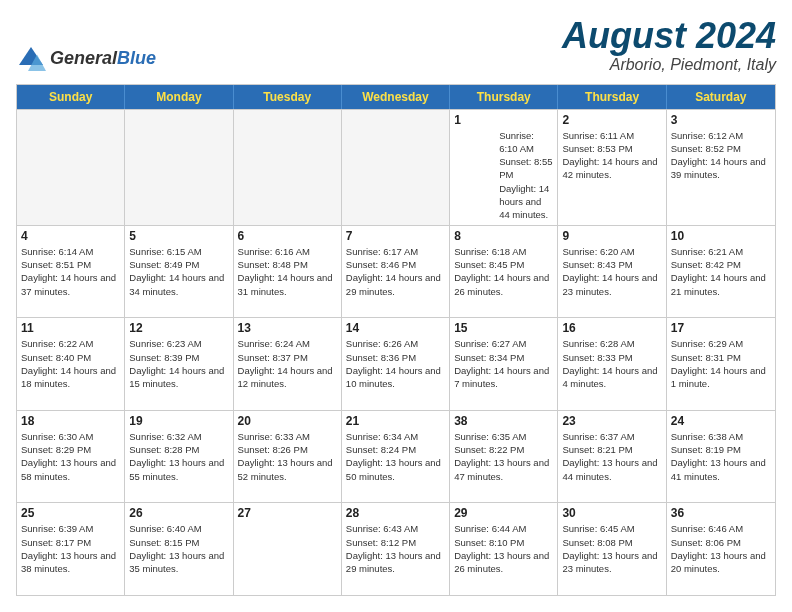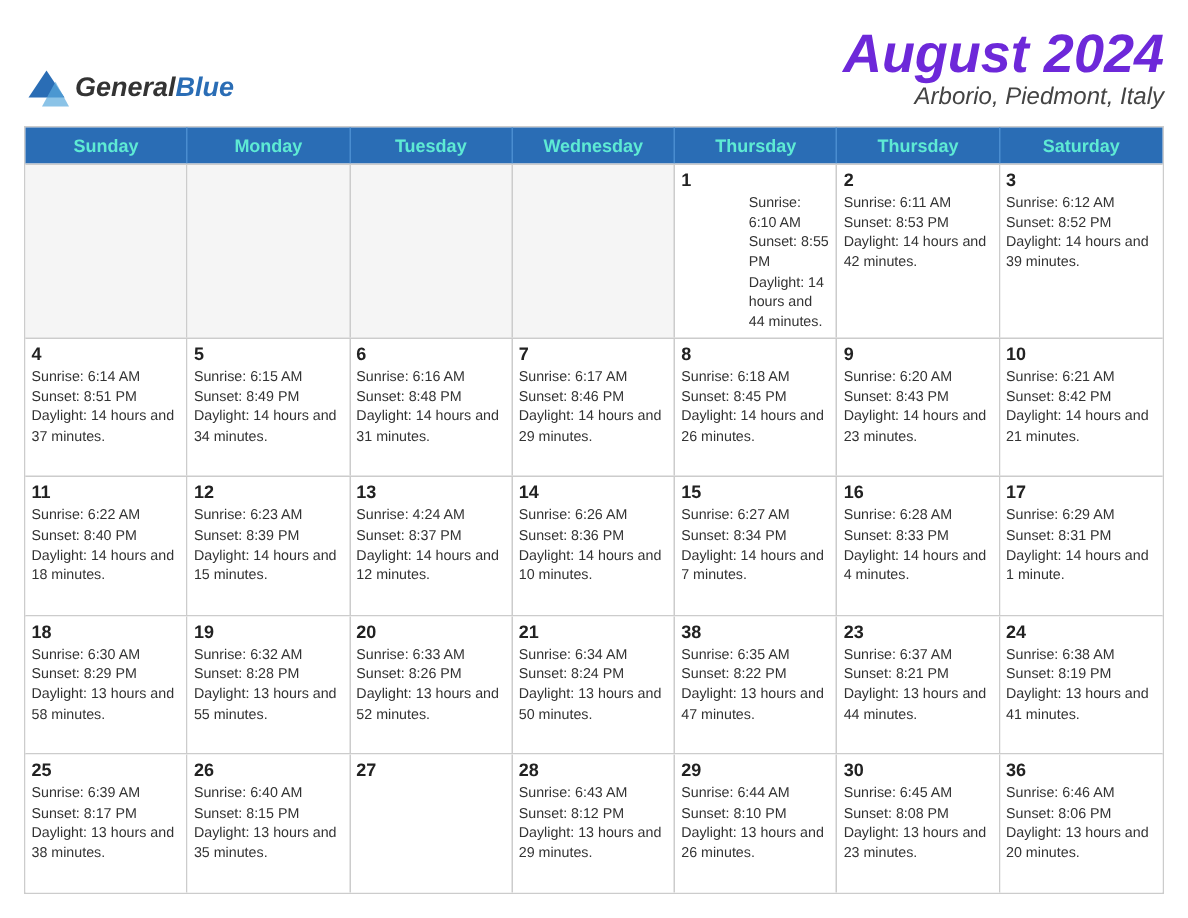--- a/index.html
+++ b/index.html
@@ -39,40 +39,40 @@
     .logo-icon {
       width: 30px;
       height: 30px;
     }
     .title-block {
       text-align: right;
     }
     .title-block .month-year {
       font-size: 36px;
       font-weight: bold;
-      color: #6d28d9;
+      color: #0c4a6e;
       line-height: 1.1;
     }
     .title-block .location {
       font-size: 16px;
       color: #444;
     }
     .calendar {
       flex: 1;
       display: flex;
       flex-direction: column;
       border: 1px solid #ccc;
     }
     .cal-header {
       display: grid;
       grid-template-columns: repeat(7, 1fr);
       background: #2a6db5;
     }
     .cal-header-cell {
-      color: #5eead4;
+      color: #fde047;
       font-size: 12px;
       font-weight: bold;
       text-align: center;
       padding: 5px 2px;
       border-right: 1px solid #4a8dd0;
     }
     .cal-header-cell:last-child { border-right: none; }
     .cal-body {
       flex: 1;
       display: flex;
@@ -211,21 +211,21 @@
 Daylight: 14 hours and 18 minutes.</div>
           </div>
           <div class="cal-cell">
             <div class="day-num">12</div>
             <div class="sun-info" style="white-space: pre-line;">Sunrise: 6:23 AM
 Sunset: 8:39 PM
 Daylight: 14 hours and 15 minutes.</div>
           </div>
           <div class="cal-cell">
             <div class="day-num">13</div>
-            <div class="sun-info" style="white-space: pre-line;">Sunrise: 4:24 AM
+            <div class="sun-info" style="white-space: pre-line;">Sunrise: 6:24 AM
 Sunset: 8:37 PM
 Daylight: 14 hours and 12 minutes.</div>
           </div>
           <div class="cal-cell">
             <div class="day-num">14</div>
             <div class="sun-info" style="white-space: pre-line;">Sunrise: 6:26 AM
 Sunset: 8:36 PM
 Daylight: 14 hours and 10 minutes.</div>
           </div>
           <div class="cal-cell">

